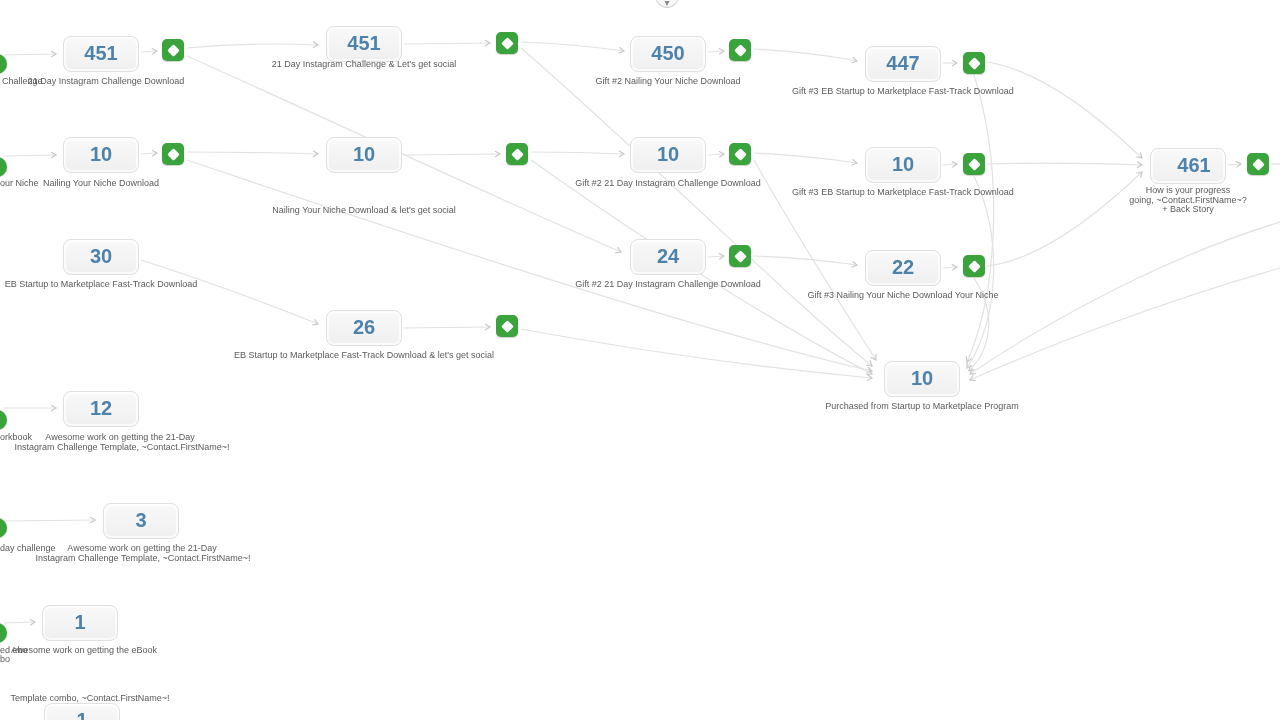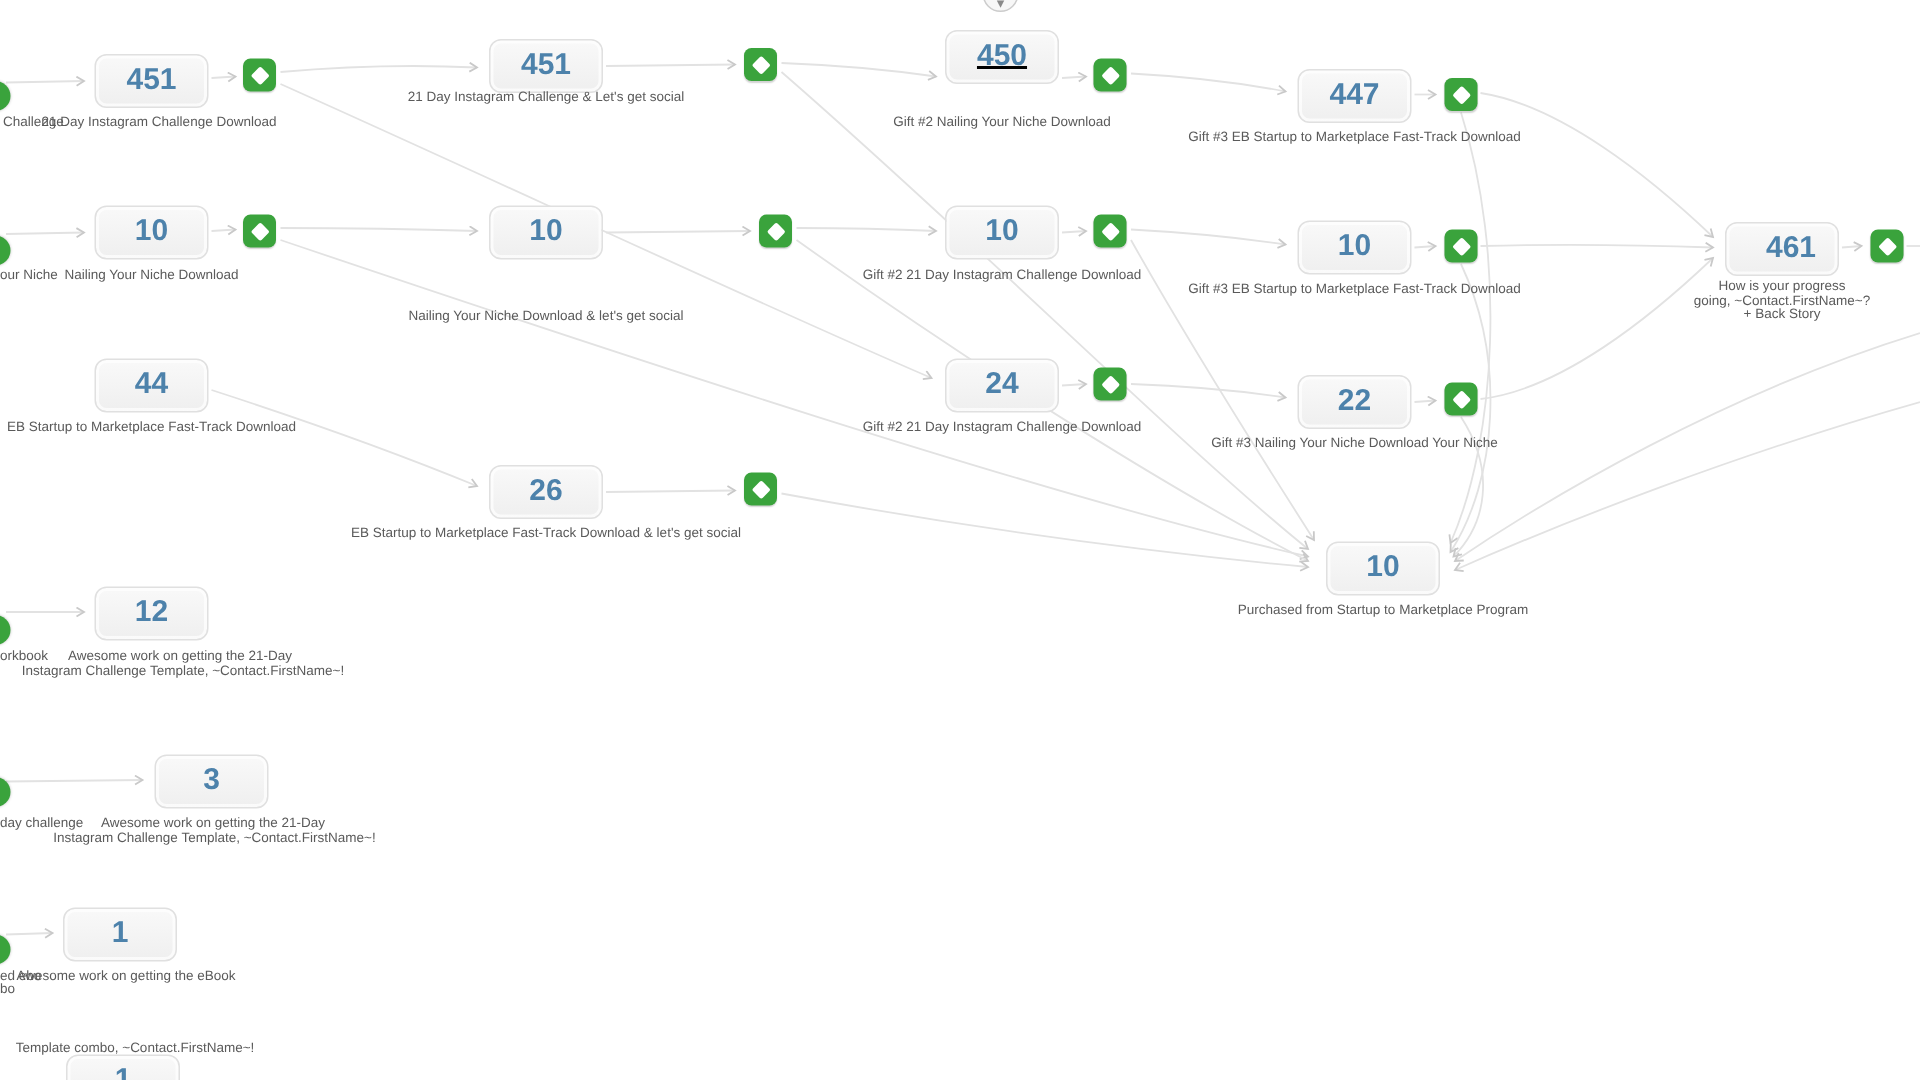--- a/index.html
+++ b/index.html
@@ -108,21 +108,21 @@
 
   <div id="dyn-layer">
       <div class="node" style="left: 63px; top: 36px;">
     <div class="count">451</div>
   </div>
       <div class="lbl" style="left: 106px; top: 77px;">21 Day Instagram Challenge Download</div>
       <div class="node" style="left: 326px; top: 26px;">
     <div class="count">451</div>
   </div>
       <div class="lbl" style="left: 364px; top: 60px;">21 Day Instagram Challenge &amp; Let's get social</div>
-      <div class="node" style="left: 630px; top: 20px; text-decoration: underline;">
+      <div class="node" style="left: 630px; top: 36px;">
     <div class="count">450</div>
   </div>
       <div class="lbl" style="left: 668px; top: 77px;">Gift #2 Nailing Your Niche Download</div>
       <div class="node" style="left: 865px; top: 46px;">
     <div class="count">447</div>
   </div>
       <div class="lbl" style="left: 903px; top: 87px;">Gift #3 EB Startup to Marketplace Fast-Track Download</div>
       <div class="node" style="left: 63px; top: 137px;">
     <div class="count">10</div>
   </div>
@@ -139,21 +139,21 @@
     <div class="count">10</div>
   </div>
       <div class="lbl" style="left: 903px; top: 188px;">Gift #3  EB Startup to Marketplace Fast-Track Download</div>
       <div class="node" style="left: 1150px; top: 148px; padding-left: 12px;">
     <div class="count">461</div>
   </div>
       <div class="lbl" style="left: 1188px; top: 186px;">How is your progress</div>
       <div class="lbl" style="left: 1188px; top: 196px;">going, ~Contact.FirstName~?</div>
       <div class="lbl" style="left: 1188px; top: 205px;">+ Back Story</div>
       <div class="node" style="left: 63px; top: 239px;">
-    <div class="count">44</div>
+    <div class="count">30</div>
   </div>
       <div class="lbl" style="left: 101px; top: 280px;">EB Startup to Marketplace Fast-Track Download</div>
       <div class="node" style="left: 630px; top: 239px;">
     <div class="count">24</div>
   </div>
       <div class="lbl" style="left: 668px; top: 280px;">Gift #2 21 Day Instagram Challenge Download</div>
       <div class="node" style="left: 865px; top: 250px;">
     <div class="count">22</div>
   </div>
       <div class="lbl" style="left: 903px; top: 291px;">Gift #3  Nailing Your Niche Download Your Niche</div>

